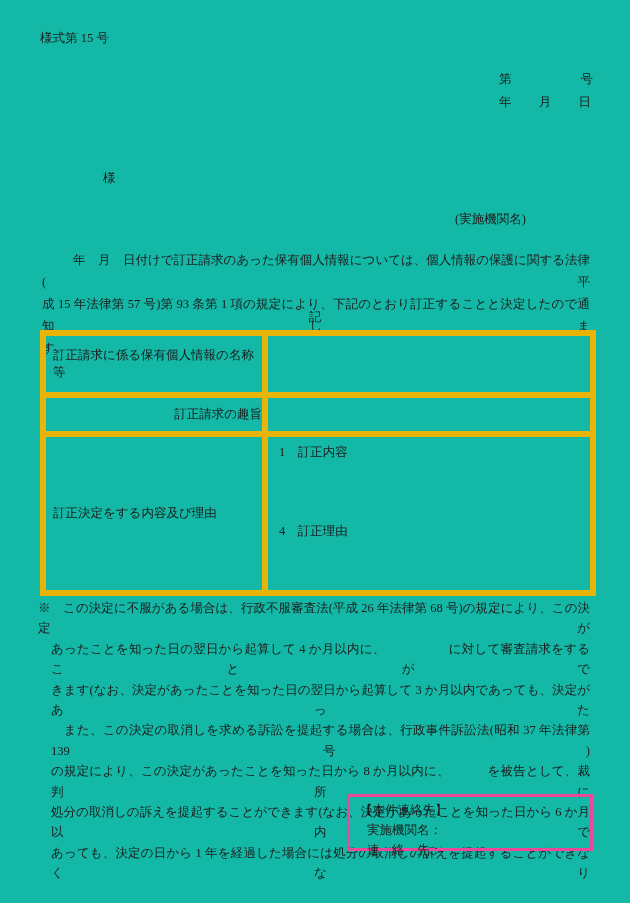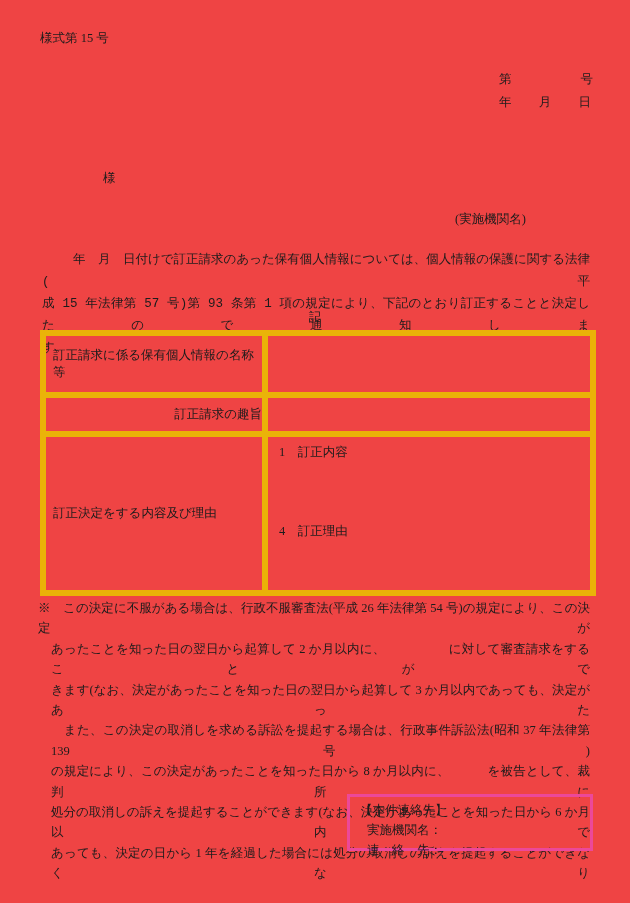--- a/index.html
+++ b/index.html
@@ -1,28 +1,28 @@
 <!DOCTYPE html>
 <html><head>
 <meta charset="utf-8">
 <style>
   * { margin: 0; padding: 0; box-sizing: border-box; }
   html, body { background: #fff; }
   .page {
     position: relative;
     width: 630px;
     height: 903px;
-    background: #ef4444;
+    background: #14b8a6;
     color: #1c1c1c;
     font-family: "Liberation Serif", "DejaVu Serif", serif;
     font-size: 12.5px;
     overflow: hidden;
   }
   .abs { position: absolute; }
-  .line { line-height: 22px; font-family: Liberation Mono, monospace; }
+  .line { line-height: 22px; }
   .just { text-align: justify; text-align-last: justify; }
   .center { text-align: center; width: 630px; left: 0; }
 
   .form-no   { left: 40px;  top: 30px; }
   .doc-no    { left: 499px; top: 71px; width: 94px; display: flex; justify-content: space-between; }
   .date-line { left: 499px; top: 94px; width: 92px; display: flex; justify-content: space-between; }
   .title     { top: 131px; letter-spacing: 0.2px; }
   .addressee { left: 103px; top: 170px; }
   .issuer    { left: 455px; top: 211px; }
 
@@ -109,22 +109,22 @@
       <td class="label">訂正決定をする内容及び理由</td>
       <td class="value">
         <div class="cell-item1">1　訂正内容</div>
         <div class="cell-item2">4　訂正理由</div>
       </td>
     </tr>
   </tbody>
     </table>
 
   <div class="abs note-block">
-    <div class="just">※　この決定に不服がある場合は、行政不服審査法(平成 26 年法律第 54 号)の規定により、この決定が</div>
-    <div class="ind just">あったことを知った日の翌日から起算して 2 か月以内に、　　　　　に対して審査請求をすることがで</div>
+    <div class="just">※　この決定に不服がある場合は、行政不服審査法(平成 26 年法律第 68 号)の規定により、この決定が</div>
+    <div class="ind just">あったことを知った日の翌日から起算して 4 か月以内に、　　　　　に対して審査請求をすることがで</div>
     <div class="ind just">きます(なお、決定があったことを知った日の翌日から起算して 3 か月以内であっても、決定があった</div>
     <div class="ind just">　また、この決定の取消しを求める訴訟を提起する場合は、行政事件訴訟法(昭和 37 年法律第 139 号)</div>
     <div class="ind just">の規定により、この決定があったことを知った日から 8 か月以内に、　　　を被告として、裁判所に</div>
     <div class="ind just">処分の取消しの訴えを提起することができます(なお、決定があったことを知った日から 6 か月以内で</div>
     <div class="ind just">あっても、決定の日から 1 年を経過した場合には処分の取消しの訴えを提起することができなくなり</div>
 
   </div>
 
   <div class="abs contact-box">
     <div>【本件連絡先】</div>

